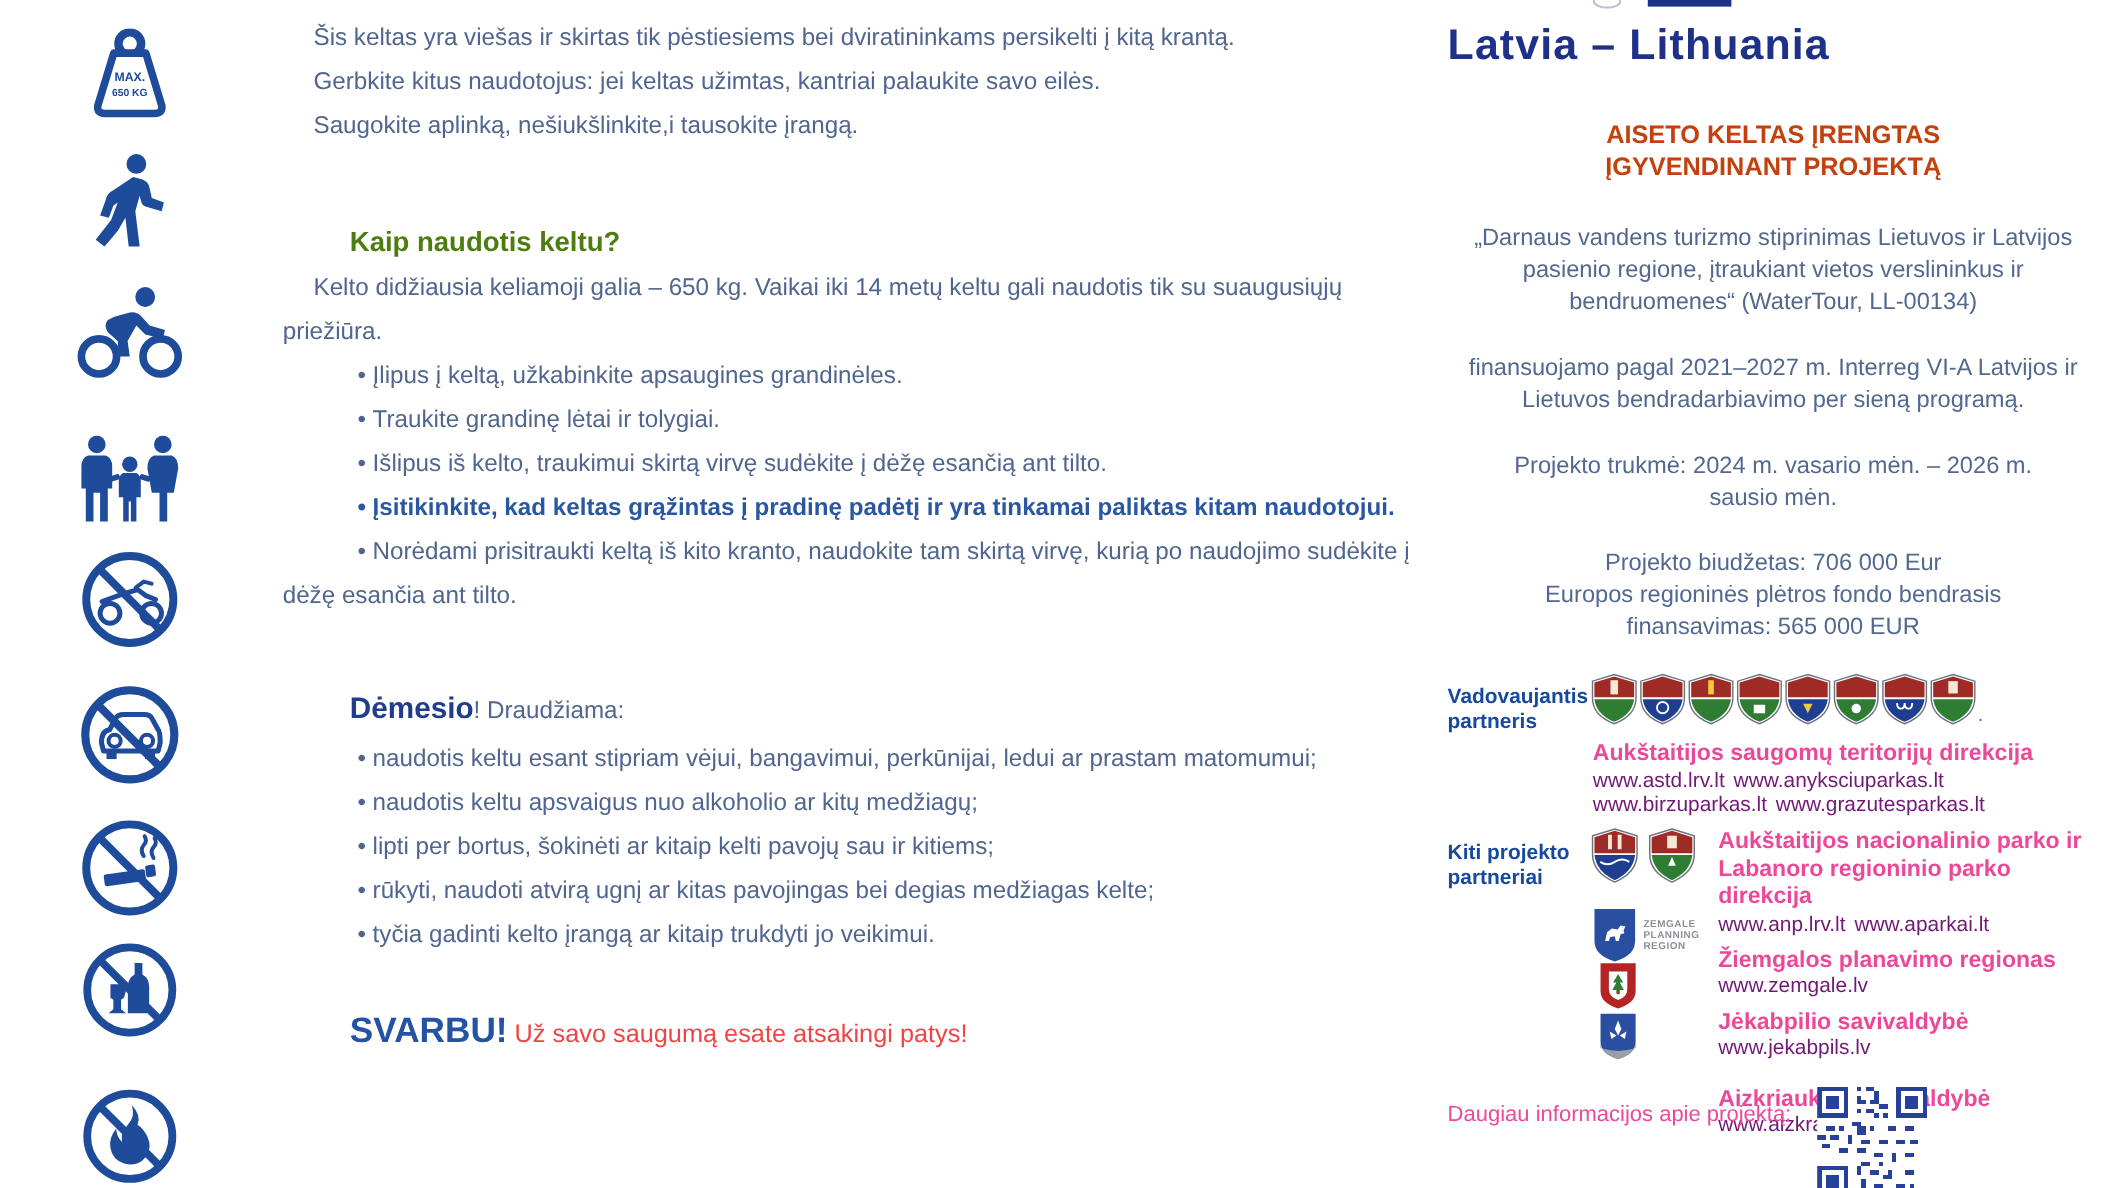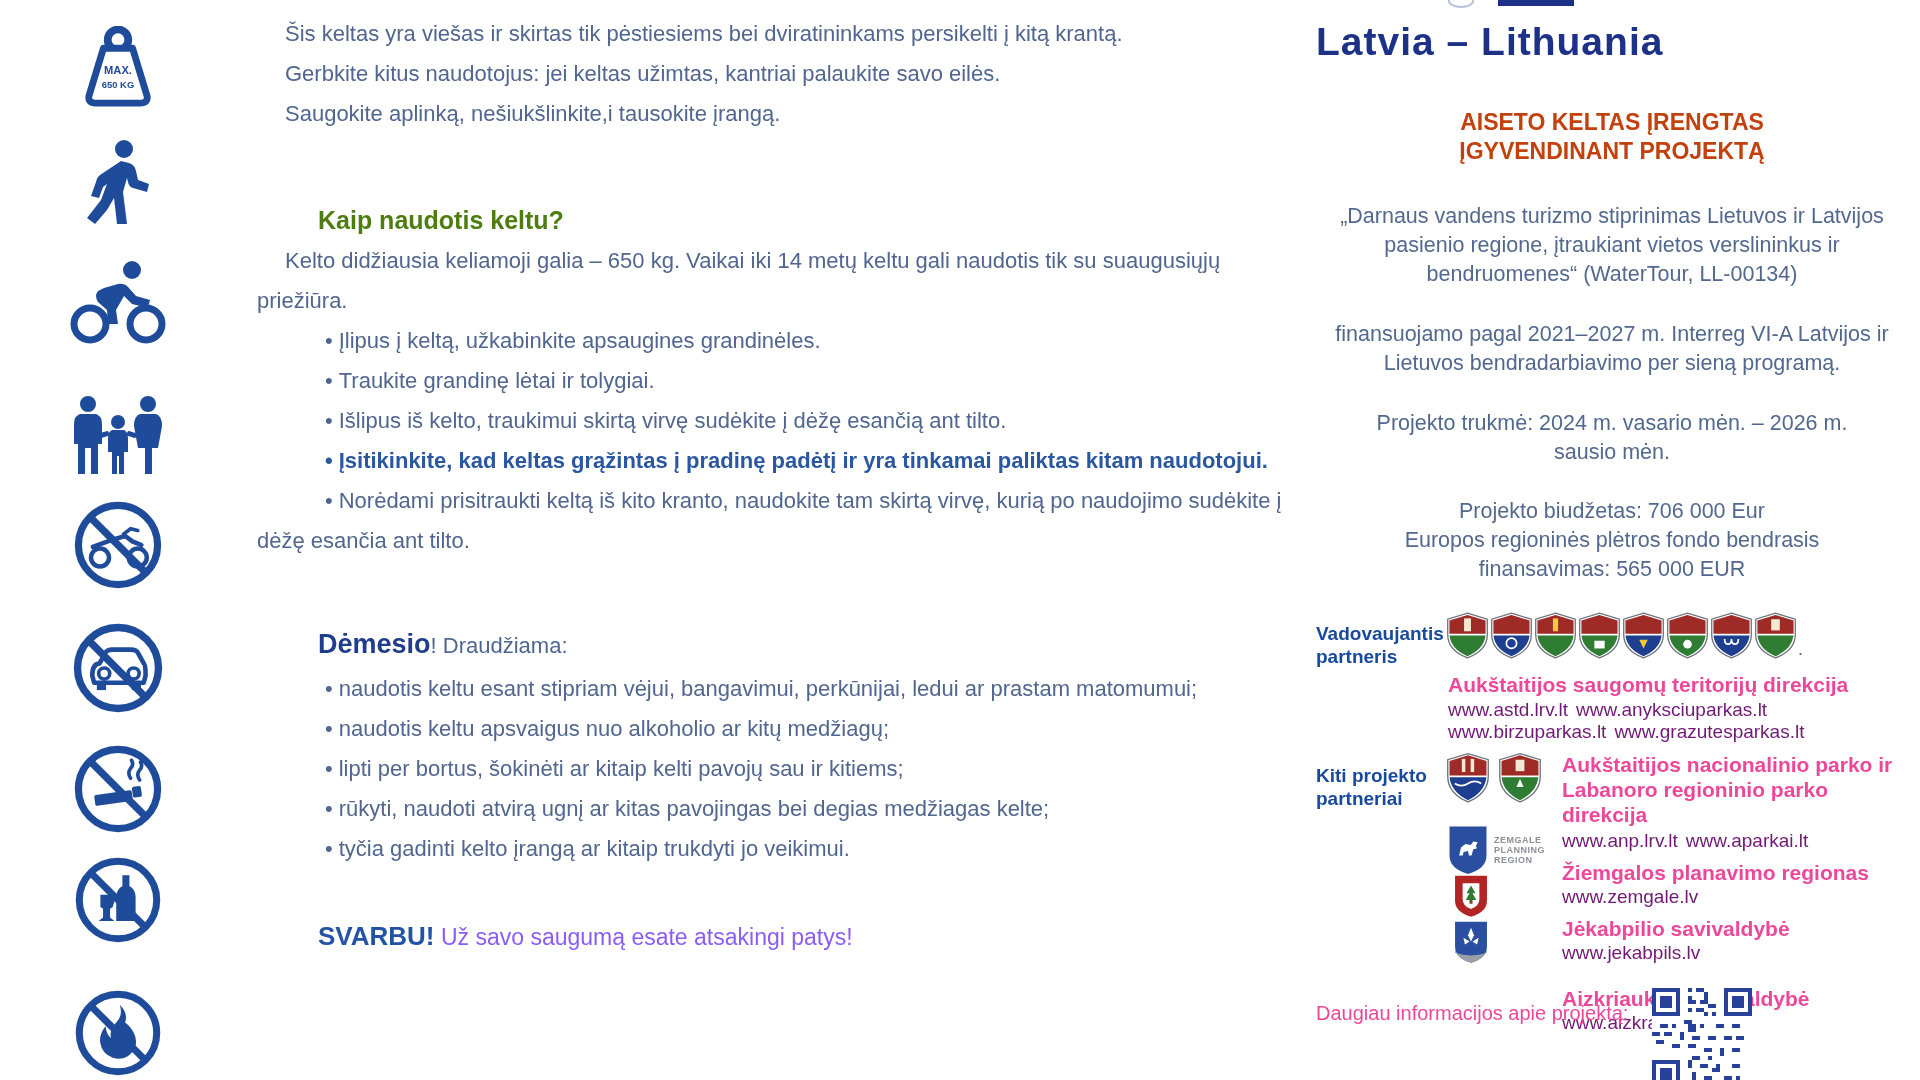--- a/index.html
+++ b/index.html
@@ -23,22 +23,22 @@
     color:#4d7c0f;font-weight:bold;font-size:25px;line-height:42px;
   }
   .p-indent{text-indent:28px;}
   .li{text-indent:68px;}
   .li .bullet{letter-spacing:6px;}
   .li.bold{color:#2a57a2;font-weight:bold;}
   .h2line{margin-top:60px;padding-left:61px;line-height:46px;}
   .h2b{color:#1f3d8a;font-weight:bold;font-size:27px;}
   .h2rest{font-size:22px;color:#50658f;}
   .svarbu{margin-top:44px;padding-left:61px;line-height:46px;}
-  .svb{color:#2553a4;font-weight:bold;font-size:26px;}
-  .svrest{font-size:23px;color:#8b5cf6;}
+  .svb{color:#2553a4;font-weight:bold;font-size:32px;}
+  .svrest{font-size:23px;color:#ef4444;}
   
   .side{position:absolute;left:1316px;top:0;width:592px;color:#52688f;}
   .logo-cut-bar{position:absolute;left:182px;top:0;width:76px;height:6px;background:#1d3188;}
   .logo-cut-arc{position:absolute;left:132px;top:-6px;width:22px;height:12px;border-radius:50%;border:2px solid #b9c2d6;border-top:none;background:#fff;}
   .program{margin:20px 0 0 0;color:#1d3188;font-weight:bold;font-size:39px;letter-spacing:1px;}
   .ctr{text-align:center;}
   .title{margin-top:44px;color:#c2410c;font-weight:bold;font-size:23px;line-height:29px;}
   .para{font-size:21.5px;line-height:29px;}
   .pname{margin-top:36px;}
   .pfund{margin-top:31px;}

